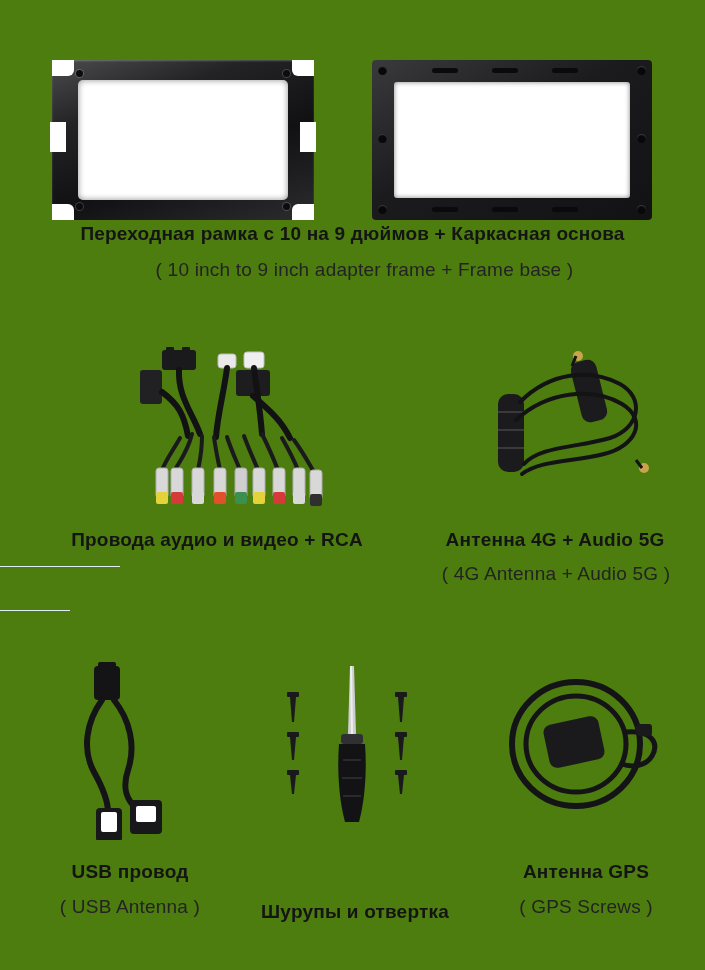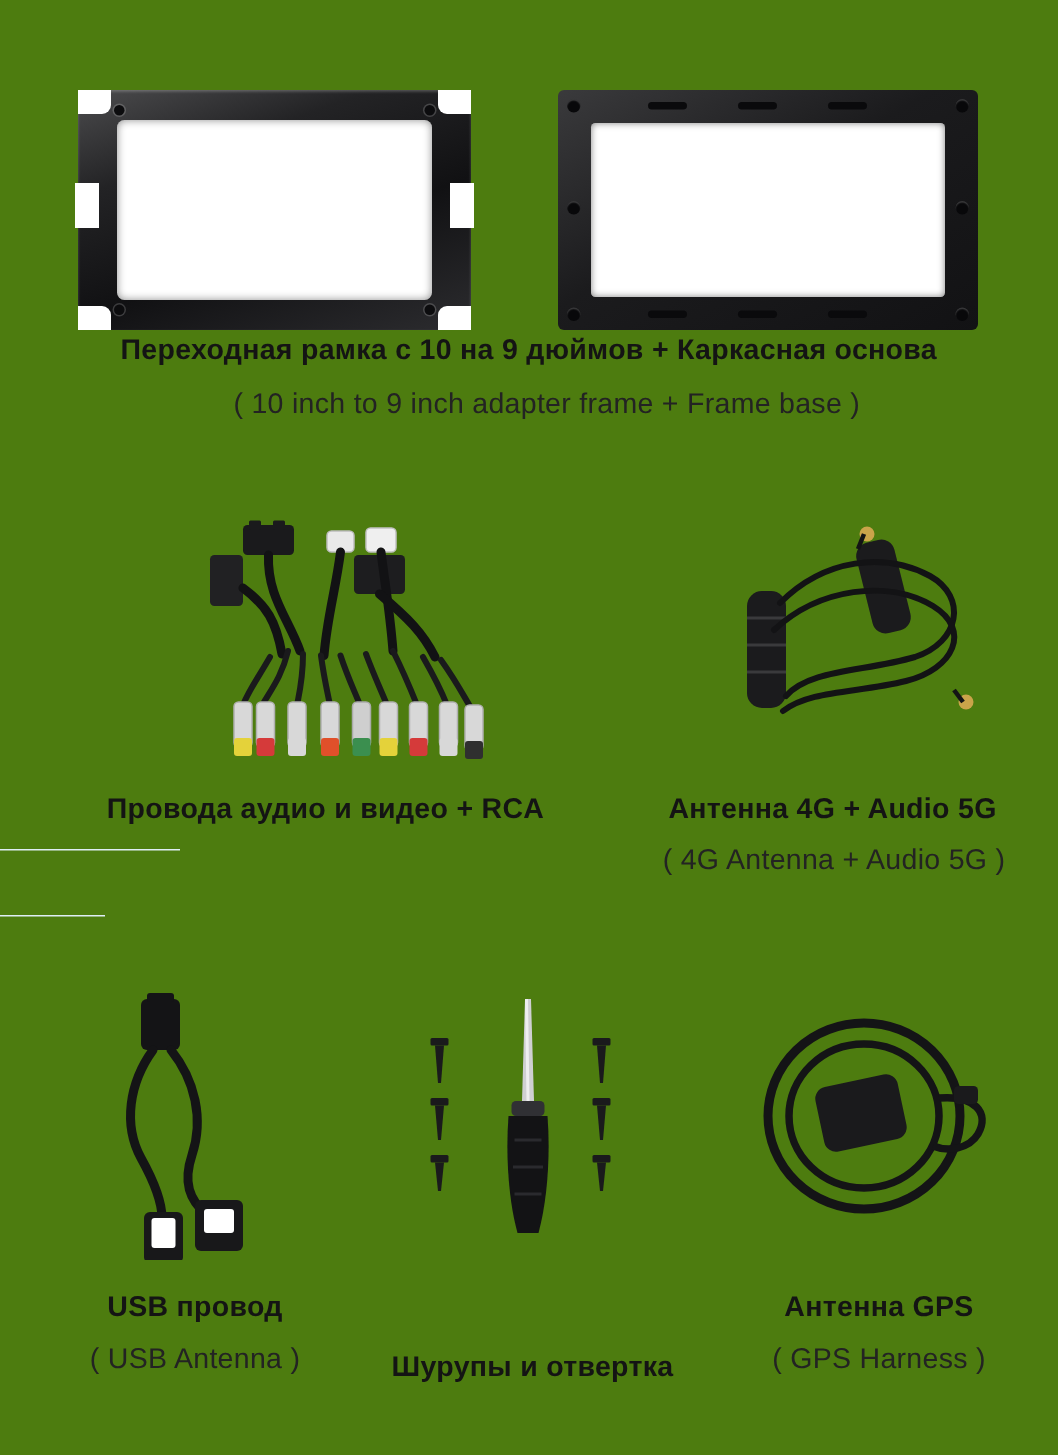--- a/index.html
+++ b/index.html
@@ -375,16 +375,16 @@
       <path d="M136 72 C 160 70, 170 82, 162 96 C 156 106, 142 108, 132 104" fill="none" stroke="#141416" stroke-width="5"></path>
       <rect x="146" y="64" width="16" height="12" rx="3" fill="#1a1a1c"></rect>
     </svg>
 
     <div class="s3-c1-ru caption-ru">USB провод</div>
     <div class="s3-c1-en caption-en">( USB Antenna )</div>
 
     <div class="s3-c2-ru caption-ru">Шурупы и отвертка</div>
 
     <div class="s3-c3-ru caption-ru">Антенна GPS</div>
-    <div class="s3-c3-en caption-en">( GPS Harness )</div>
+    <div class="s3-c3-en caption-en">( GPS Screws )</div>
   </div>
 
 </div>
 
 </body></html>

